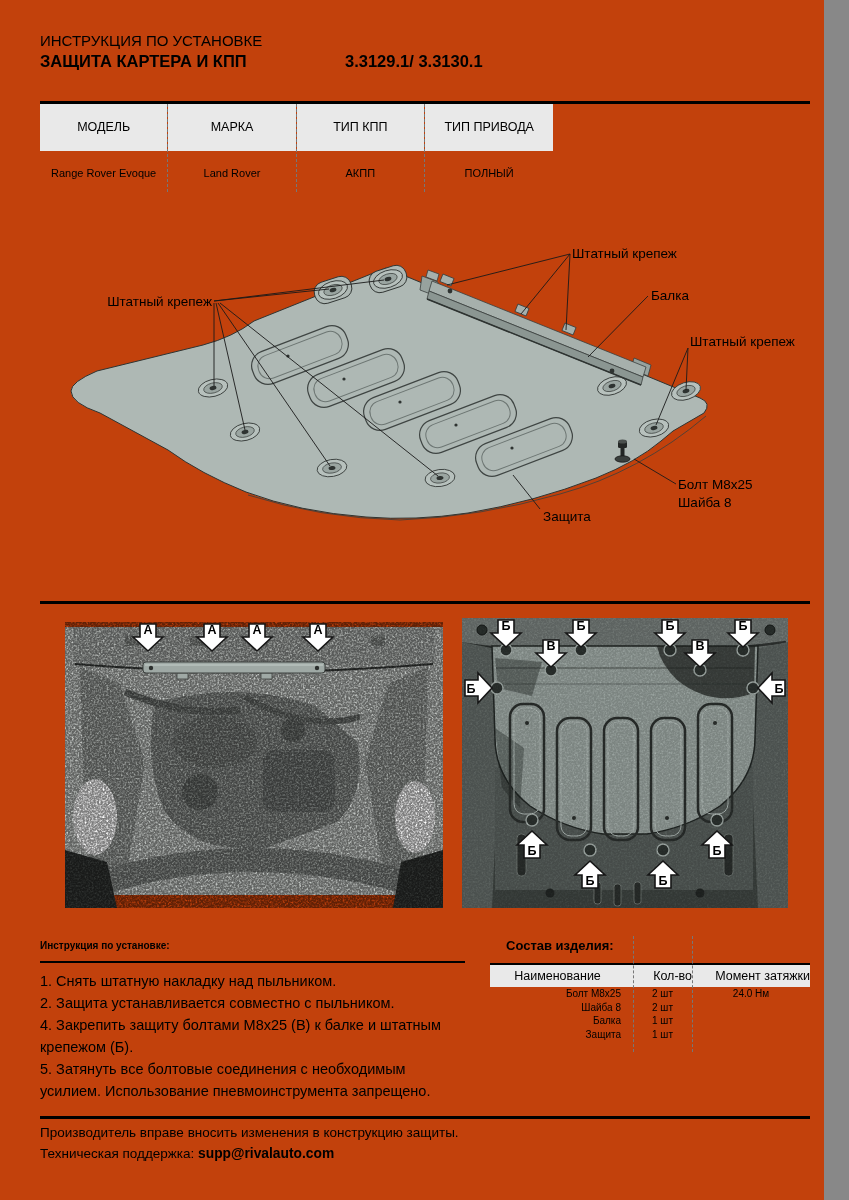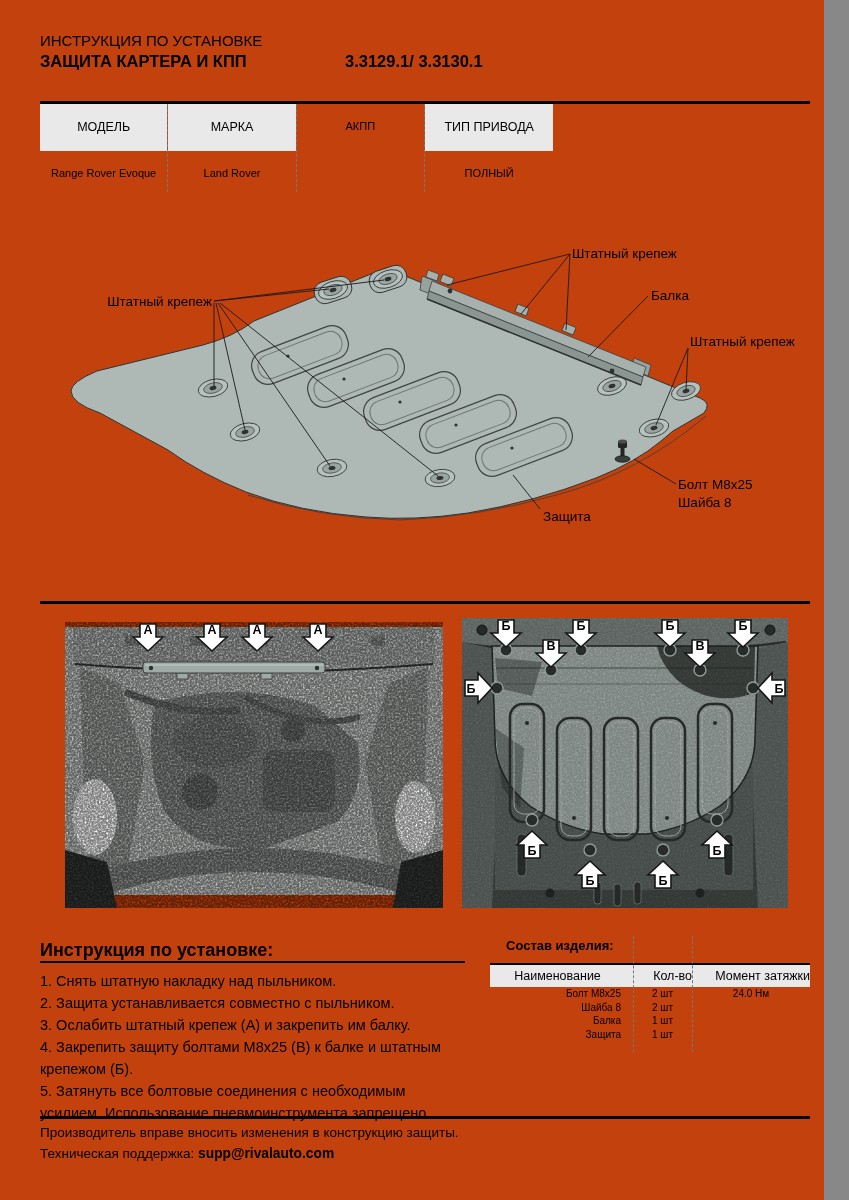--- a/index.html
+++ b/index.html
@@ -15,21 +15,21 @@
         display:grid;grid-template-columns:repeat(6,1fr);}
   .spec .col{display:flex;flex-direction:column;padding-bottom:13px;}
   .spec .col.sep{border-right:1px dashed #777;}
   .spec .hdr{background:#e9e9e9;height:47px;display:flex;align-items:center;
              justify-content:center;text-align:center;font-size:12.5px;line-height:1.25;padding:0 6px;}
   .spec .val{height:24px;display:flex;align-items:flex-end;justify-content:center;
              font-size:11px;padding-top:4px;}
   
   .rule{background:#000;}
   
-  .instr-title{left:40px;top:940px;font-size:18px;font-weight:bold;}
+  .instr-title{left:40px;top:940px;font-size:10px;font-weight:bold;}
   .instr-rule{left:40px;top:961px;width:425px;height:2px;}
   .instr-steps{left:40px;top:970px;width:430px;font-size:14.5px;line-height:22px;}
   
   .comp{left:490px;top:936px;width:320px;height:116px;}
   .comp-title{position:absolute;left:16px;top:2px;font-size:13px;font-weight:bold;text-align:center;}
   .comp-table{position:absolute;left:0;top:27px;width:320px;border-top:2.5px solid #000;}
   .comp-hdr{display:grid;grid-template-columns:143px 59px 118px;background:#e9e9e9;
             height:22px;font-size:12.5px;align-items:center;}
   .comp-hdr .c1{text-align:center;padding-right:8px;}
   .comp-hdr .c2,.comp-hdr .c3{text-align:right;}
@@ -58,20 +58,21 @@
   <div class="abs spec">
     <div class="col sep">
       <div class="hdr">МОДЕЛЬ</div>
       <div class="val">Range Rover Evoque</div>
     </div>
     <div class="col sep">
       <div class="hdr">МАРКА</div>
       <div class="val">Land Rover</div>
     </div>
     <div class="col sep">
+      <div class="hdr">ТИП КПП</div>
       <div class="val">АКПП</div>
     </div>
     <div class="col">
       <div class="hdr">ТИП ПРИВОДА</div>
       <div class="val">ПОЛНЫЙ</div>
     </div>
   </div>
 
   <svg class="abs" style="left:40px;top:230px;" width="770" height="330" viewBox="40 230 770 330">
     <defs>
@@ -366,21 +367,20 @@
       <text class="marker" x="128" y="267">Б</text>
       <text class="marker" x="201" y="267">Б</text>
     </g>
   </svg>
 
   <div class="abs instr-title">Инструкция по установке:</div>
   <div class="abs rule instr-rule"></div>
   <div class="abs instr-steps">
     <div>1. Снять штатную накладку над пыльником.</div>
     <div>2. Защита устанавливается совместно с пыльником.</div>
-    <div>3. Ослабить штатный крепеж (А) и закрепить им балку.</div>
     <div>4. Закрепить защиту болтами М8х25 (В) к балке и штатным крепежом (Б).</div>
     <div>5. Затянуть все болтовые соединения с необходимым усилием. Использование пневмоинструмента запрещено.</div>
   </div>
 
   <div class="abs comp">
     <div class="comp-title">Состав изделия:</div>
     <div class="comp-table">
       <div class="comp-hdr">
         <div class="c1">Наименование</div>
         <div class="c2">Кол-во</div>

